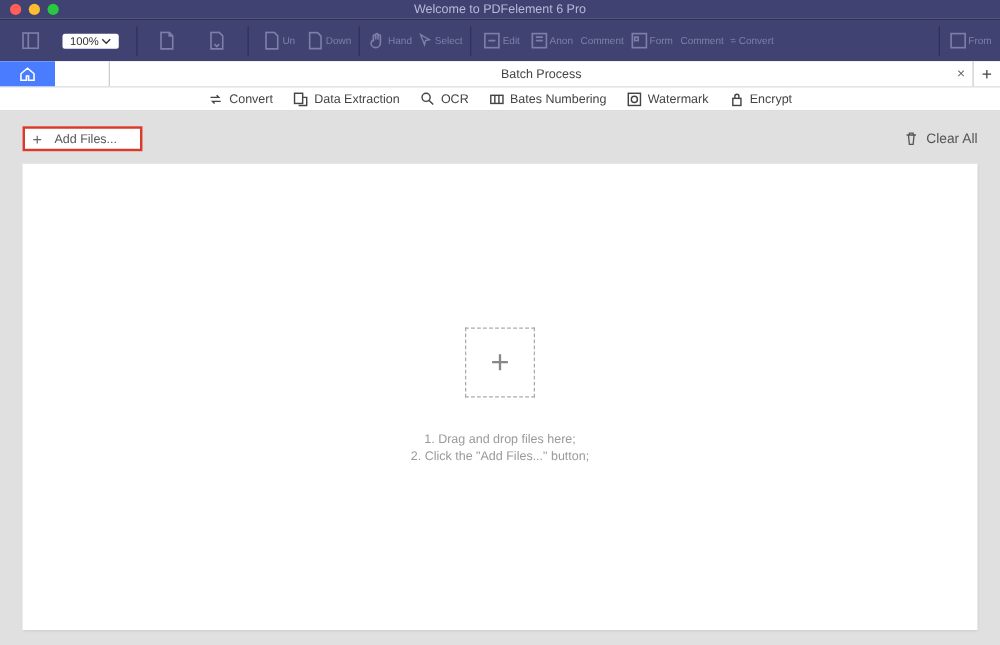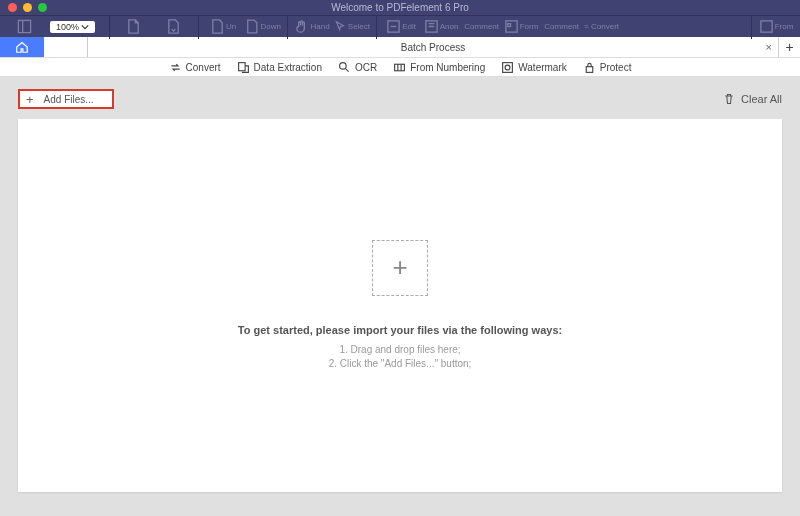--- a/index.html
+++ b/index.html
@@ -6,21 +6,21 @@
   body { width: 800px; height: 516px; background: #e0e0e0; overflow: hidden; }
 
   
   .titlebar { height: 15px; background: #404271; display:flex; align-items:center; padding:0 8px; position:relative; }
   .traffic { display:flex; gap:6px; }
   .dot { width:9px; height:9px; border-radius:50%; }
   .red { background:#ff5f57;} .yellow{background:#febc2e;} .green{background:#28c840;}
   .titlebar-title { position:absolute; left:0; right:0; text-align:center; font-size:10px; color:#b7b9d8; }
 
   
-  .maintoolbar { height: 22px; background:#404271; border-top:1px solid #2f3159; display:flex; align-items:center; padding:4px 6px; gap:4px; color:#9ea0c6; font-size:8px; }
+  .maintoolbar { height: 34px; background:#404271; border-top:1px solid #2f3159; display:flex; align-items:center; padding:4px 6px; gap:4px; color:#9ea0c6; font-size:8px; }
   .tb-zoom { background:#fff; color:#333; font-size:9px; padding:1px 6px; border-radius:2px; display:flex; align-items:center; gap:2px; margin-left:4px; margin-right:8px;}
   .tb-sep { width:1px; height:24px; background:#2f3159; margin:0 2px;}
   .tb-item { display:flex; flex-direction:row; align-items:center; justify-content:center; gap:1px; width:36px; height:32px; opacity:.65;}
   .tb-item svg, .tb-item .ic { width:15px; height:15px; }
   .tb-item span { font-size:8px; }
   .tb-spacer { flex:1; }
 
   
   .tabbar { height:20px; background:#fff; display:flex; align-items:stretch; }
   .home-tab { width:44px; background:#4a7cff; display:flex; align-items:center; justify-content:center; }
@@ -201,35 +201,35 @@
         <path d="M9 9l4 4"></path>
       </svg>
     <span>OCR</span>
   </div>
   <div class="sub-item">
     <svg viewBox="0 0 16 16" class="ic-stroke">
         <rect x="2" y="4" width="12" height="8"></rect>
         <line x1="6" y1="4" x2="6" y2="12"></line>
         <line x1="10" y1="4" x2="10" y2="12"></line>
       </svg>
-    <span>From Numbering</span>
+    <span>Bates Numbering</span>
   </div>
   <div class="sub-item">
     <svg viewBox="0 0 16 16" class="ic-stroke">
         <rect x="2" y="2" width="12" height="12"></rect>
         <circle cx="8" cy="8" r="3"></circle>
       </svg>
     <span>Watermark</span>
   </div>
   <div class="sub-item">
     <svg viewBox="0 0 16 16" class="ic-stroke">
         <rect x="4" y="7" width="8" height="7"></rect>
         <path d="M6 7V5a2 2 0 014 0v2"></path>
       </svg>
-    <span>Protect</span>
+    <span>Encrypt</span>
   </div>
 </div>
 
 <div class="content">
   <div class="actions-row">
     <div class="add-files">
       <span class="plus">+</span>
       <span>Add Files...</span>
     </div>
     <div class="clear-all">
@@ -237,17 +237,16 @@
           <path d="M3 4h10M6 4V2h4v2M5 4l1 10h4l1-10"></path>
         </svg>
       <span>Clear All</span>
     </div>
   </div>
 
   <div class="panel">
     <div class="dashed">
       <span class="p">+</span>
     </div>
-    <div class="h">To get started, please import your files via the following ways:</div>
     <div class="line">1. Drag and drop files here;</div>
     <div class="line">2. Click the "Add Files..." button;</div>
   </div>
 </div>
 
 </body></html>

